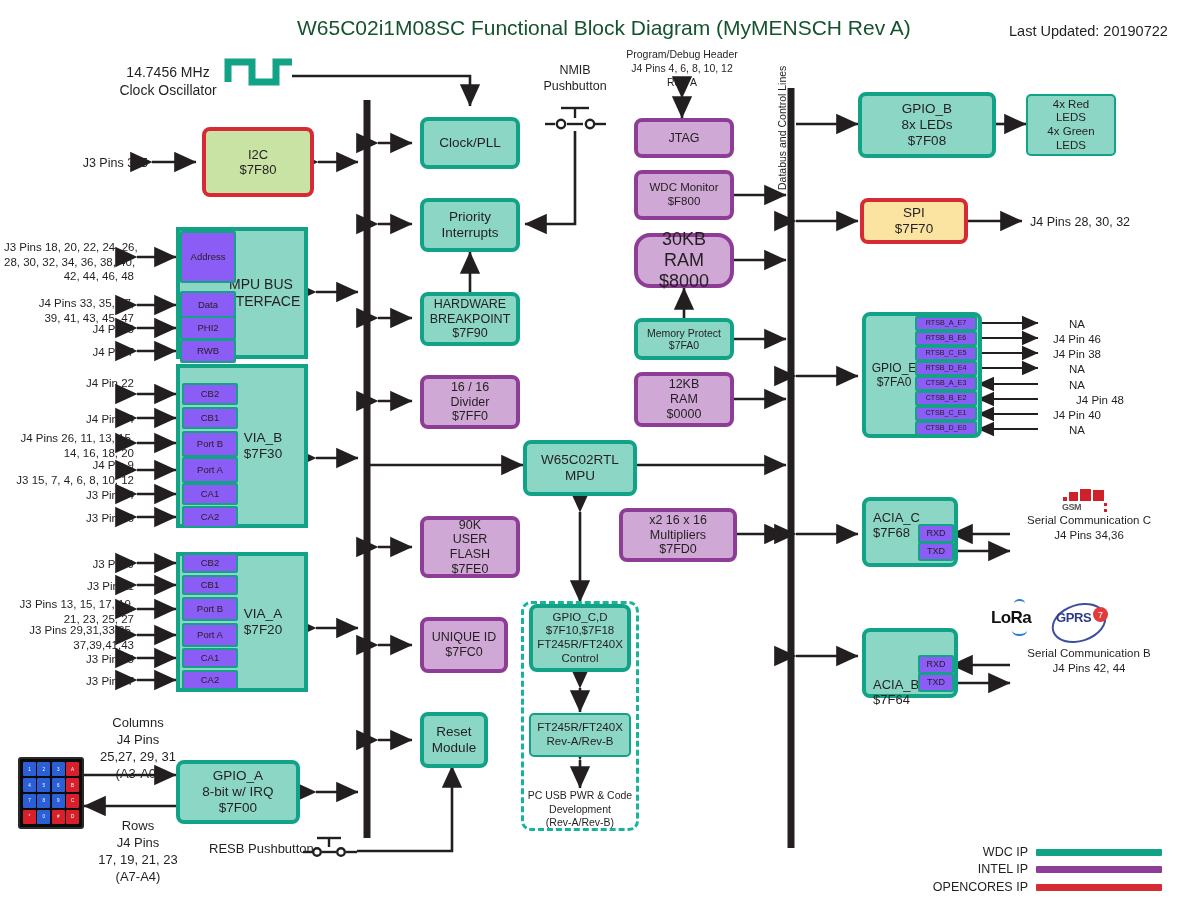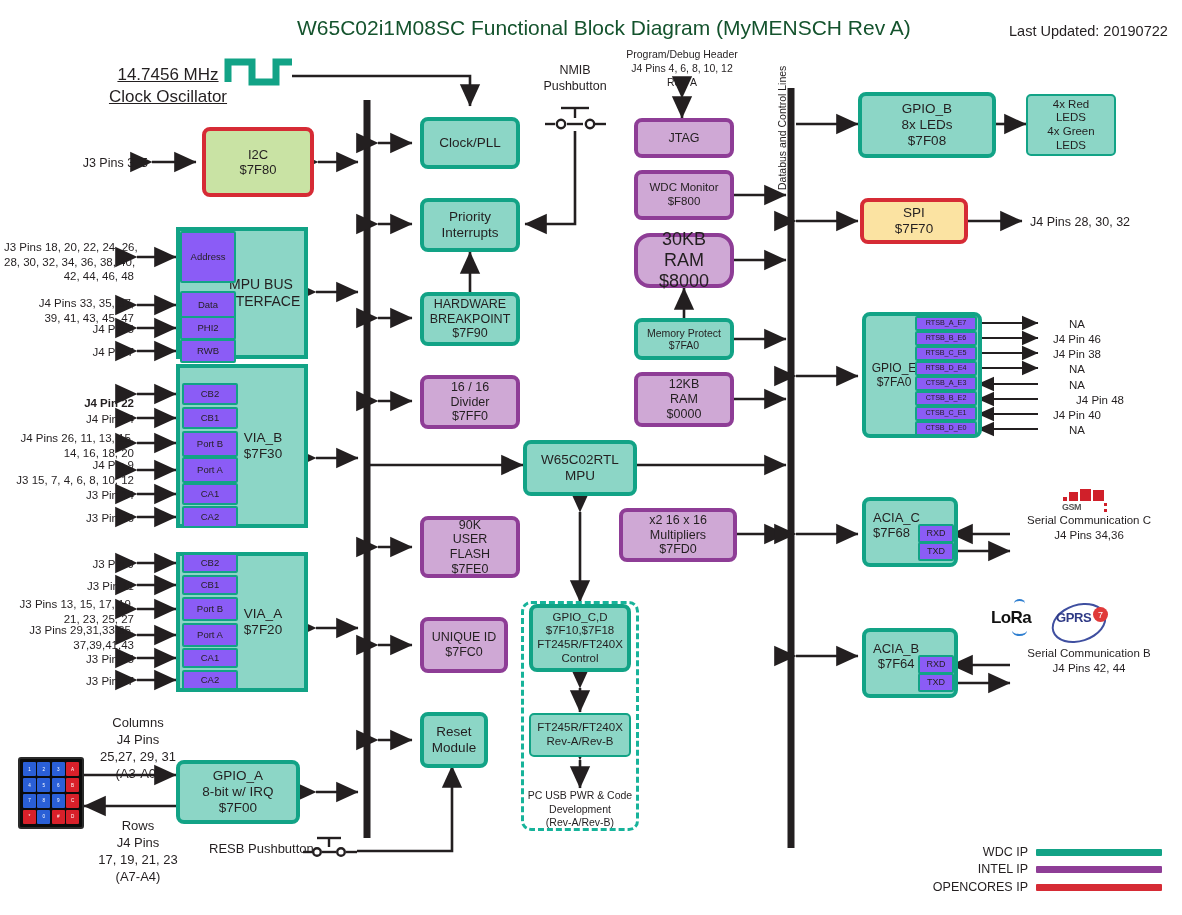--- a/index.html
+++ b/index.html
@@ -192,21 +192,21 @@
       <line x1="322" y1="852" x2="336" y2="852"></line>
       <line x1="346" y1="852" x2="357" y2="852"></line>
       <circle cx="317" cy="852" r="3.8" fill="#fff"></circle>
       <circle cx="341" cy="852" r="3.8" fill="#fff"></circle>
     </g>
   </svg>
 
   <div class="ttl" style="left:297px;top:16px;">W65C02i1M08SC Functional Block Diagram (MyMENSCH Rev A)</div>
   <div class="upd" style="left:1009px;top:23px;">Last Updated: 20190722</div>
 
-  <div class="lbl c" style="left:108px;top:64px;width:120px;font-size:17px;text-decoration:underline;"><span>14.7456 MHz</span><br><span>Clock Oscillator</span></div>
+  <div class="lbl c" style="left:108px;top:64px;width:120px;font-size:14px;"><span>14.7456 MHz</span><br><span>Clock Oscillator</span></div>
 
   <div class="lbl c" style="left:525px;top:62px;width:100px;font-size:12.5px;"><span>NMIB</span><br><span>Pushbutton</span></div>
 
   <div class="lbl" style="left:209px;top:841px;font-size:13px;">RESB Pushbutton</div>
 
   <div class="lbl c" style="left:607px;top:48px;width:150px;font-size:10.5px;line-height:1.32;"><span>Program/Debug Header</span><br><span>J4 Pins 4, 6, 8, 10, 12</span><br><span>Rev. A</span></div>
 
   <div class="vtext" style="left:776px;top:190px;">Databus and Control Lines</div>
 
   <div class="lbl r" style="left:28px;top:155px;width:120px;font-size:12.5px;">J3 Pins 3, 5</div>
@@ -244,21 +244,21 @@
       <span>$7F30</span>
     </div>
   </div>
   <div class="blk thin" style="left:182px;top:383px;width:56px;height:22px;font-size:9.5px;">CB2</div>
   <div class="blk thin" style="left:182px;top:407px;width:56px;height:22px;font-size:9.5px;">CB1</div>
   <div class="blk thin" style="left:182px;top:431px;width:56px;height:26px;font-size:9.5px;">Port B</div>
   <div class="blk thin" style="left:182px;top:457px;width:56px;height:26px;font-size:9.5px;">Port A</div>
   <div class="blk thin" style="left:182px;top:483px;width:56px;height:22px;font-size:9.5px;">CA1</div>
   <div class="blk thin" style="left:182px;top:506px;width:56px;height:22px;font-size:9.5px;">CA2</div>
 
-  <div class="lbl r" style="left:14px;top:396px;width:120px;font-weight:bold;">J4 Pin 22</div>
+  <div class="lbl r" style="left:14px;top:376px;width:120px;">J4 Pin 22</div>
   <div class="lbl r" style="left:14px;top:412px;width:120px;">J4 Pin 24</div>
   <div class="lbl r" style="left:4px;top:431px;width:130px;">J4 Pins 26, 11, 13, 15,
 14, 16, 18, 20</div>
   <div class="lbl r" style="left:4px;top:458px;width:130px;">J4 Pin 9
 J3 15, 7, 4, 6, 8, 10, 12</div>
   <div class="lbl r" style="left:14px;top:488px;width:120px;">J3 Pin 14</div>
   <div class="lbl r" style="left:14px;top:511px;width:120px;">J3 Pin 16</div>
 
   <div class="blk wdc" style="left:176px;top:552px;width:132px;height:140px;
        border-radius:0;justify-content:flex-end;font-size:13.5px;">
@@ -496,21 +496,21 @@
     <div class="sq" style="left:9px;top:3px;width:9px;height:9px;"></div>
     <div class="sq" style="left:20px;top:0px;width:11px;height:12px;"></div>
     <div class="sq" style="left:33px;top:1px;width:11px;height:11px;"></div>
     <div class="txt" style="left:2px;top:13px;">GSM</div>
     <div class="sq" style="left:44px;top:14px;width:3px;height:3px;"></div>
     <div class="sq" style="left:44px;top:20px;width:3px;height:3px;"></div>
   </div>
 
   <div class="blk wdc" style="left:862px;top:628px;width:96px;height:70px;
        justify-content:flex-start;align-items:flex-start;font-size:13px;padding:9px 0 0 7px;">
-    <div style="text-align:center;">
+    <div style="text-align:left;margin-top:36px;">
       <span>ACIA_B</span>
       <span>$7F64</span>
     </div>
   </div>
   <div class="blk thin" style="left:918px;top:655px;width:36px;height:19px;font-size:9px;">RXD</div>
   <div class="blk thin" style="left:918px;top:673px;width:36px;height:19px;font-size:9px;">TXD</div>
   <div class="lbl c" style="left:1014px;top:646px;width:150px;font-size:11.5px;line-height:1.3;">Serial Communication B
 J4 Pins 42, 44</div>
 
   <div class="lora" style="left:991px;top:608px;">LoRa</div>

